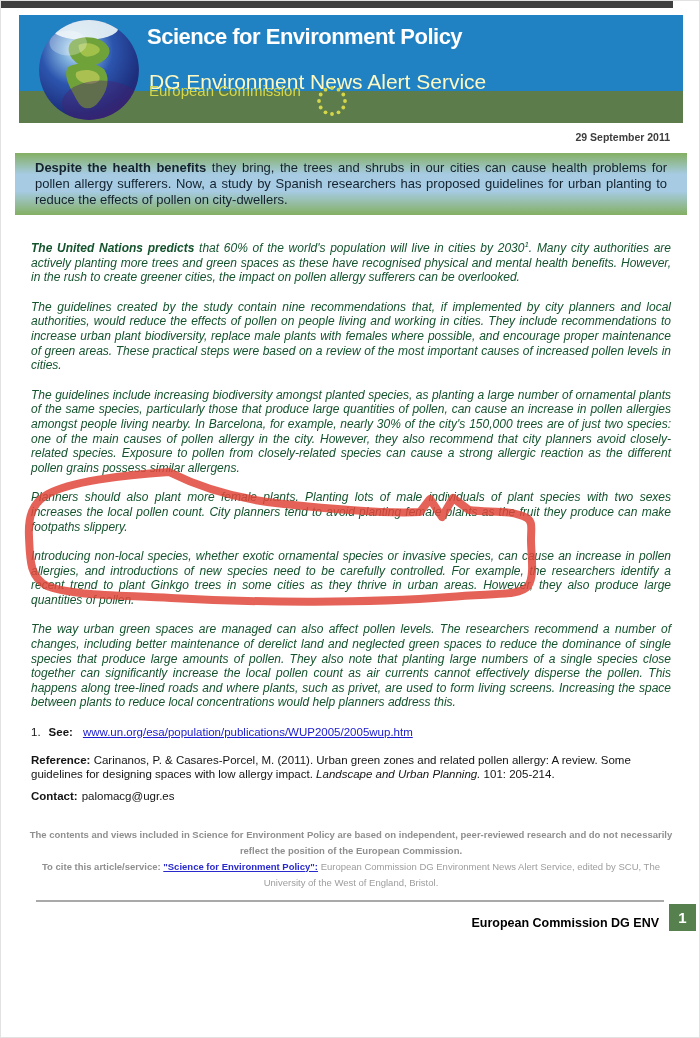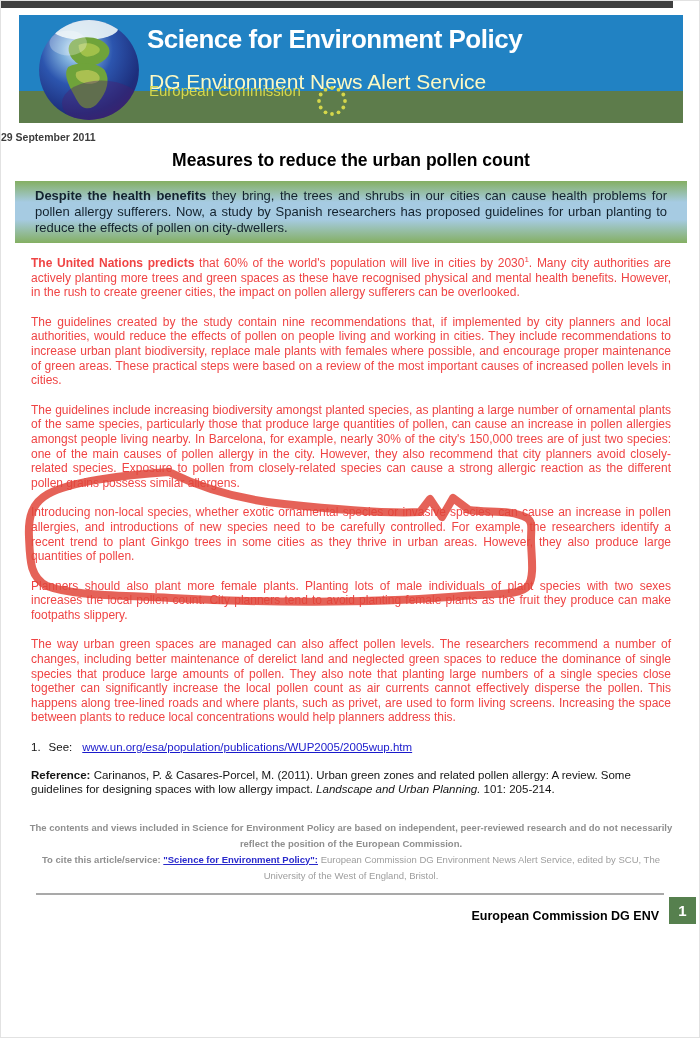--- a/index.html
+++ b/index.html
@@ -7,43 +7,43 @@
     width:700px;height:1038px;position:relative;overflow:hidden;
     background:#ffffff;font-family:"Liberation Sans",sans-serif;
     border:1px solid #e2e2e2;box-sizing:border-box;
   }
   .top-strip{position:absolute;top:0;left:0;width:672px;height:7px;background:#3f3f3f;}
 
   
   .banner{position:absolute;left:18px;top:14px;width:664px;height:108px;background:#2182c3;}
   .banner-green{position:absolute;left:0;bottom:0;width:100%;height:32px;background:#5d7c4b;}
   .globe{position:absolute;left:18px;top:3px;width:104px;height:104px;}
-  .banner-title{position:absolute;left:128px;top:9px;font-size:26px;font-weight:bold;color:#ffffff;letter-spacing:-0.5px;white-space:nowrap;}
+  .banner-title{position:absolute;left:128px;top:9px;font-size:22px;font-weight:bold;color:#ffffff;letter-spacing:-0.5px;white-space:nowrap;}
   .banner-sub{position:absolute;left:130px;top:55px;font-size:21px;color:#fef9c3;white-space:nowrap;}
   .banner-ec{position:absolute;left:130px;bottom:7px;font-size:15px;color:#d5d74b;white-space:nowrap;display:flex;align-items:flex-start;}
   .eu-stars{margin-left:14px;position:relative;top:2px;}
 
   
   .content{position:absolute;left:0;top:130px;width:700px;z-index:1;}
-  .date{ padding-right:31px;font-size:10.5px;font-weight:bold;color:#3d3d3d;}
+  .date{ text-align:right;padding-right:31px;font-size:10.5px;font-weight:bold;color:#3d3d3d;}
   .headline{text-align:center;font-size:17.5px;font-weight:bold;color:#000;margin:7px 0 0 0;}
   .summary{
     margin:10px 14px 4px 14px;padding:7px 20px;box-sizing:border-box;
     background:linear-gradient(180deg,#84af62 0%,#a6cbe2 34%,#a6cbe2 62%,#84af62 100%);
     font-size:13px;line-height:16px;text-align:justify;color:#13222e;
   }
-  .article{margin:13px 30px 0 30px;width:640px;font-size:12px;line-height:14.6px;text-align:justify;color:#ef4444;}
+  .article{margin:26px 30px 0 30px;width:640px;font-size:12px;line-height:14.6px;text-align:justify;color:#14532d;font-style:italic;}
   .article p{margin:0 0 15px 0;}
   .article sup{font-size:8px;line-height:0;}
   b.lead{font-weight:bold;}
 
   .refs{margin:2px 30px 0 30px;width:640px;font-size:11.5px;line-height:14px;color:#141414;text-align:left;}
   .fn-row{margin-bottom:14px;}
   .fn-marker{margin-right:8px;}
-  .fn-label{margin-right:10px;}
+  .fn-label{margin-right:10px;font-weight:bold;}
   a.doc-link{color:#1a1acc;text-decoration:underline;cursor:pointer;}
   .ref-row{margin-bottom:8px;}
   .contact-row{margin-bottom:14px;}
   .lbl{font-weight:bold;}
   .gap{margin-left:4px;}
   .ital{font-style:italic;}
 
   .disclaimer{margin:24px 28px 0 28px;width:644px;text-align:center;font-size:9.5px;line-height:16px;color:#8f8f8f;}
   .disclaimer .bold{font-weight:bold;}
   .disclaimer a.cite-link{color:#2a2acc;font-weight:bold;text-decoration:underline;cursor:pointer;}
@@ -111,41 +111,43 @@
         <circle cx="4" cy="17" r="1.9"></circle>
           <circle cx="5.7" cy="10.5" r="1.9"></circle>
           <circle cx="10.5" cy="5.7" r="1.9"></circle>
       </g>
     </svg>
   </div>
 </div>
 
 <div class="content">
   <div class="date">29 September 2011</div>
-  <h1 class="headline">Measures to reduce the urban pollen count</h1>
 
   <div class="summary">
     <b class="lead">Despite the health benefits</b><span> they bring, the trees and shrubs in our cities can cause health problems for pollen allergy sufferers. Now, a study by Spanish researchers has proposed guidelines for urban planting to reduce the effects of pollen on city-dwellers.</span>
   </div>
 
   <div class="article">
     <p><b class="lead">The United Nations predicts</b><span> that 60% of the world's population will live in cities by 2030</span><sup>1</sup><span>. Many city authorities are actively planting more trees and green spaces as these have recognised physical and mental health benefits. However, in the rush to create greener cities, the impact on pollen allergy sufferers can be overlooked.</span></p>
     <p>The guidelines created by the study contain nine recommendations that, if implemented by city planners and local authorities, would reduce the effects of pollen on people living and working in cities. They include recommendations to increase urban plant biodiversity, replace male plants with females where possible, and encourage proper maintenance of green areas. These practical steps were based on a review of the most important causes of increased pollen levels in cities.</p>
     <p>The guidelines include increasing biodiversity amongst planted species, as planting a large number of ornamental plants of the same species, particularly those that produce large quantities of pollen, can cause an increase in pollen allergies amongst people living nearby. In Barcelona, for example, nearly 30% of the city's 150,000 trees are of just two species: one of the main causes of pollen allergy in the city. However, they also recommend that city planners avoid closely-related species. Exposure to pollen from closely-related species can cause a strong allergic reaction as the different pollen grains possess similar allergens.</p>
+    <p>Planners should also plant more female plants. Planting lots of male individuals of plant species with two sexes increases the local pollen count. City planners tend to avoid planting female plants as the fruit they produce can make footpaths slippery.</p>
     <p>Introducing non-local species, whether exotic ornamental species or invasive species, can cause an increase in pollen allergies, and introductions of new species need to be carefully controlled. For example, the researchers identify a recent trend to plant Ginkgo trees in some cities as they thrive in urban areas. However, they also produce large quantities of pollen.</p>
-    <p>Planners should also plant more female plants. Planting lots of male individuals of plant species with two sexes increases the local pollen count. City planners tend to avoid planting female plants as the fruit they produce can make footpaths slippery.</p>
     <p>The way urban green spaces are managed can also affect pollen levels. The researchers recommend a number of changes, including better maintenance of derelict land and neglected green spaces to reduce the dominance of single species that produce large amounts of pollen. They also note that planting large numbers of a single species close together can significantly increase the local pollen count as air currents cannot effectively disperse the pollen. This happens along tree-lined roads and where plants, such as privet, are used to form living screens. Increasing the space between plants to reduce local concentrations would help planners address this.</p>
   </div>
 
   <div class="refs">
     <div class="fn-row">
       <span class="fn-marker">1.</span><span class="fn-label">See:</span><a class="doc-link">www.un.org/esa/population/publications/WUP2005/2005wup.htm</a>
     </div>
     <div class="ref-row">
       <span class="lbl">Reference:</span><span> Carinanos, P. &amp; Casares-Porcel, M. (2011). Urban green zones and related pollen allergy: A review. Some guidelines for designing spaces with low allergy impact. </span><span class="ital">Landscape and Urban Planning.</span><span> 101: 205-214.</span>
+    </div>
+    <div class="contact-row">
+      <span class="lbl">Contact:</span><span class="gap">palomacg@ugr.es</span>
     </div>
   </div>
 
   <div class="disclaimer">
     <span class="bold">The contents and views included in Science for Environment Policy are based on independent, peer-reviewed research and do not necessarily reflect the position of the European Commission.</span><br>
     <span class="bold">To cite this article/service: </span><a class="cite-link">"Science for Environment Policy":</a><span class="light"> European Commission DG Environment News Alert Service, edited by SCU, The University of the West of England, Bristol.</span>
   </div>
 
   <div class="rule"></div>
   <div class="footer-bottom">

